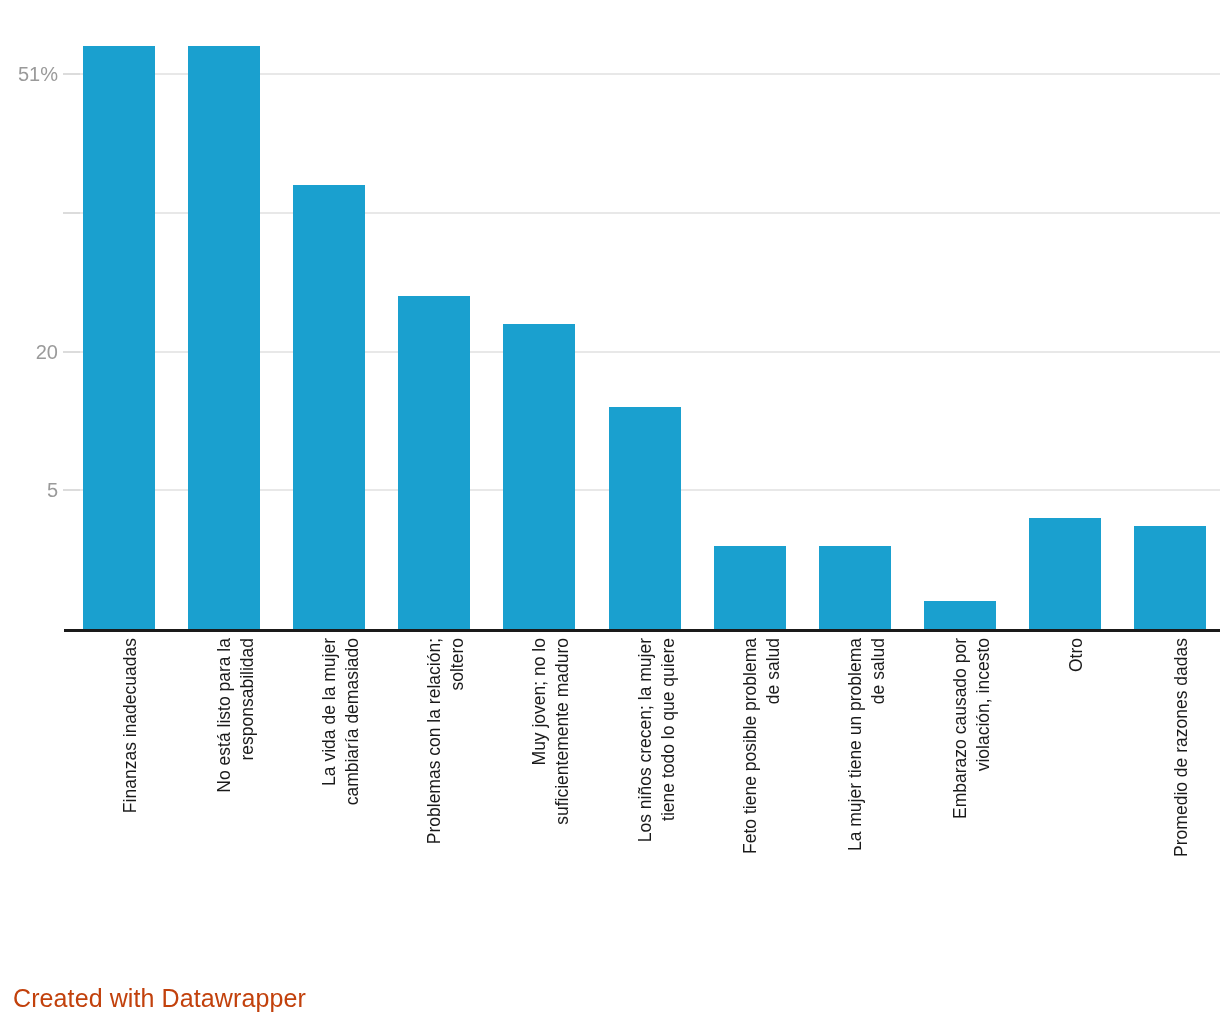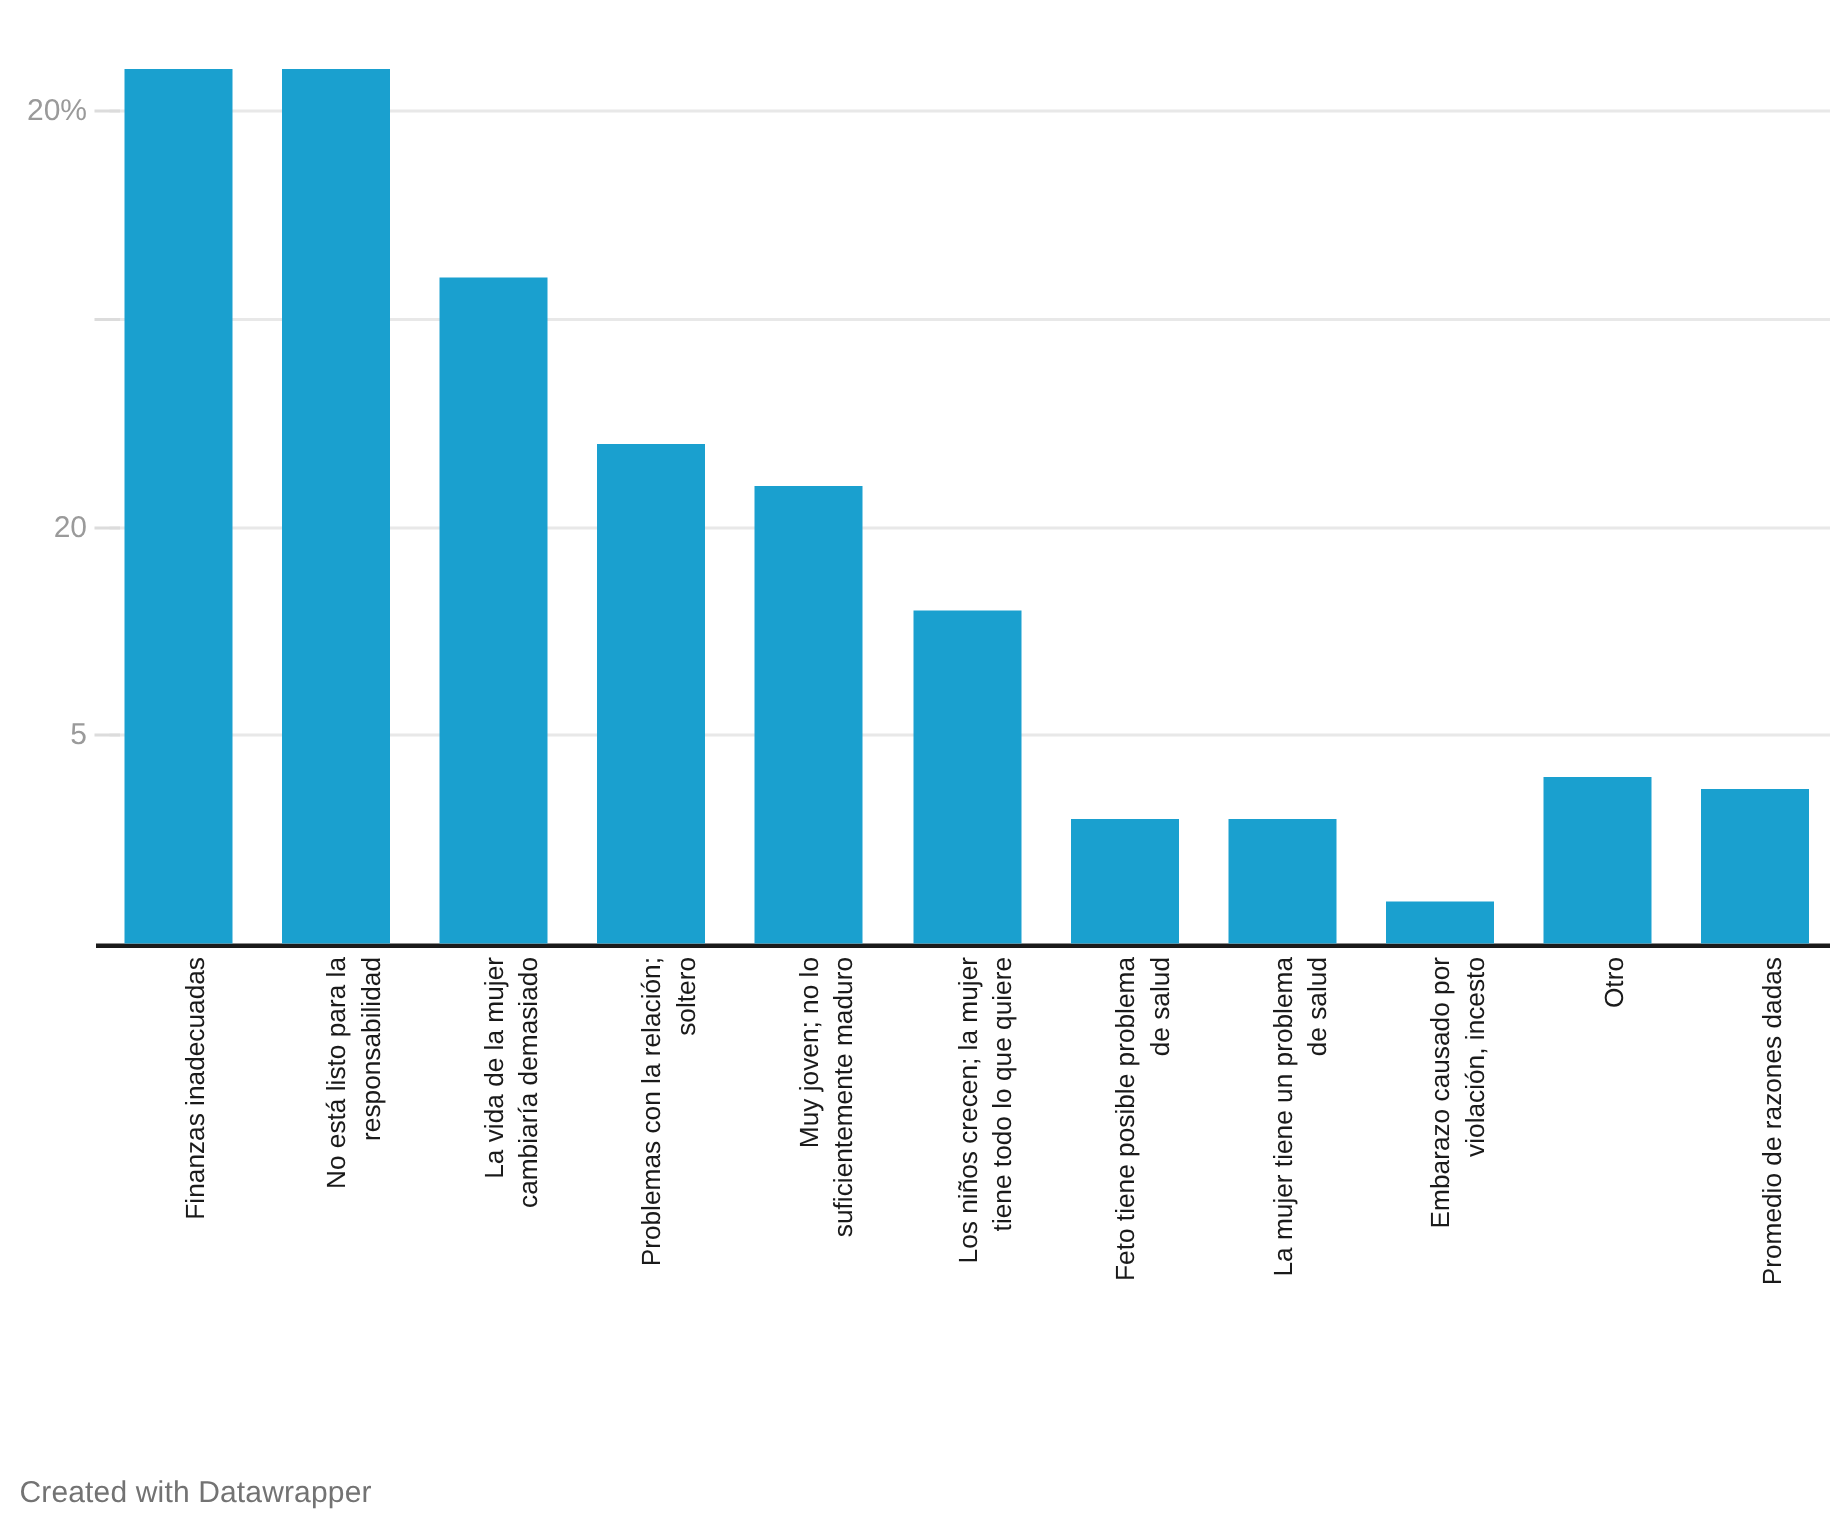--- a/index.html
+++ b/index.html
@@ -103,22 +103,22 @@
     white-space: nowrap;
   }
   
   .xlabel-inner.lines-2 { margin-left: -11px; }
 
   
   .footer {
     position: absolute;
     left: 13px;
     top: 984px;
-    font-size: 20px;
-    color: #737373;
+    font-size: 25px;
+    color: #c2410c;
     letter-spacing: 0.1px;
   }
 </style>
 </head>
 <body>
 
 <div id="chart-root">
 
   <div class="plot-area" id="plot-area">
 
@@ -127,21 +127,21 @@
       <div class="ytick-stub" style="top: 489.25px;"></div>
       <div class="ytick-label" style="top: 480.25px;">5</div>
       <div class="gridline" style="top: 350.5px;"></div>
       <div class="ytick-stub" style="top: 350.5px;"></div>
       <div class="ytick-label" style="top: 341.5px;">20</div>
       <div class="gridline" style="top: 211.75px;"></div>
       <div class="ytick-stub" style="top: 211.75px;"></div>
       <div class="ytick-label" style="top: 202.75px; padding-left: 48px;">15</div>
       <div class="gridline" style="top: 73px;"></div>
       <div class="ytick-stub" style="top: 73px;"></div>
-      <div class="ytick-label" style="top: 64px;">20%</div>
+      <div class="ytick-label" style="top: 64px;">51%</div>
       <div class="bar" title="Finanzas inadecuadas: 21" style="left: 83px; width: 72px; height: 582.75px; background: rgb(26, 160, 207);"></div>
       <div class="bar" title="No está listo para la responsabilidad: 21" style="left: 188.1px; width: 72px; height: 582.75px; background: rgb(26, 160, 207);"></div>
       <div class="bar" title="La vida de la mujer cambiaría demasiado: 16" style="left: 293.2px; width: 72px; height: 444px; background: rgb(26, 160, 207);"></div>
       <div class="bar" title="Problemas con la relación; soltero: 12" style="left: 398.3px; width: 72px; height: 333px; background: rgb(26, 160, 207);"></div>
       <div class="bar" title="Muy joven; no lo suficientemente maduro: 11" style="left: 503.4px; width: 72px; height: 305.25px; background: rgb(26, 160, 207);"></div>
       <div class="bar" title="Los niños crecen; la mujer tiene todo lo que quiere: 8" style="left: 608.5px; width: 72px; height: 222px; background: rgb(26, 160, 207);"></div>
       <div class="bar" title="Feto tiene posible problema de salud: 3" style="left: 713.6px; width: 72px; height: 83.25px; background: rgb(26, 160, 207);"></div>
       <div class="bar" title="La mujer tiene un problema de salud: 3" style="left: 818.7px; width: 72px; height: 83.25px; background: rgb(26, 160, 207);"></div>
       <div class="bar" title="Embarazo causado por violación, incesto: 1" style="left: 923.8px; width: 72px; height: 27.75px; background: rgb(26, 160, 207);"></div>
       <div class="bar" title="Otro: 4" style="left: 1028.9px; width: 72px; height: 111px; background: rgb(26, 160, 207);"></div>

